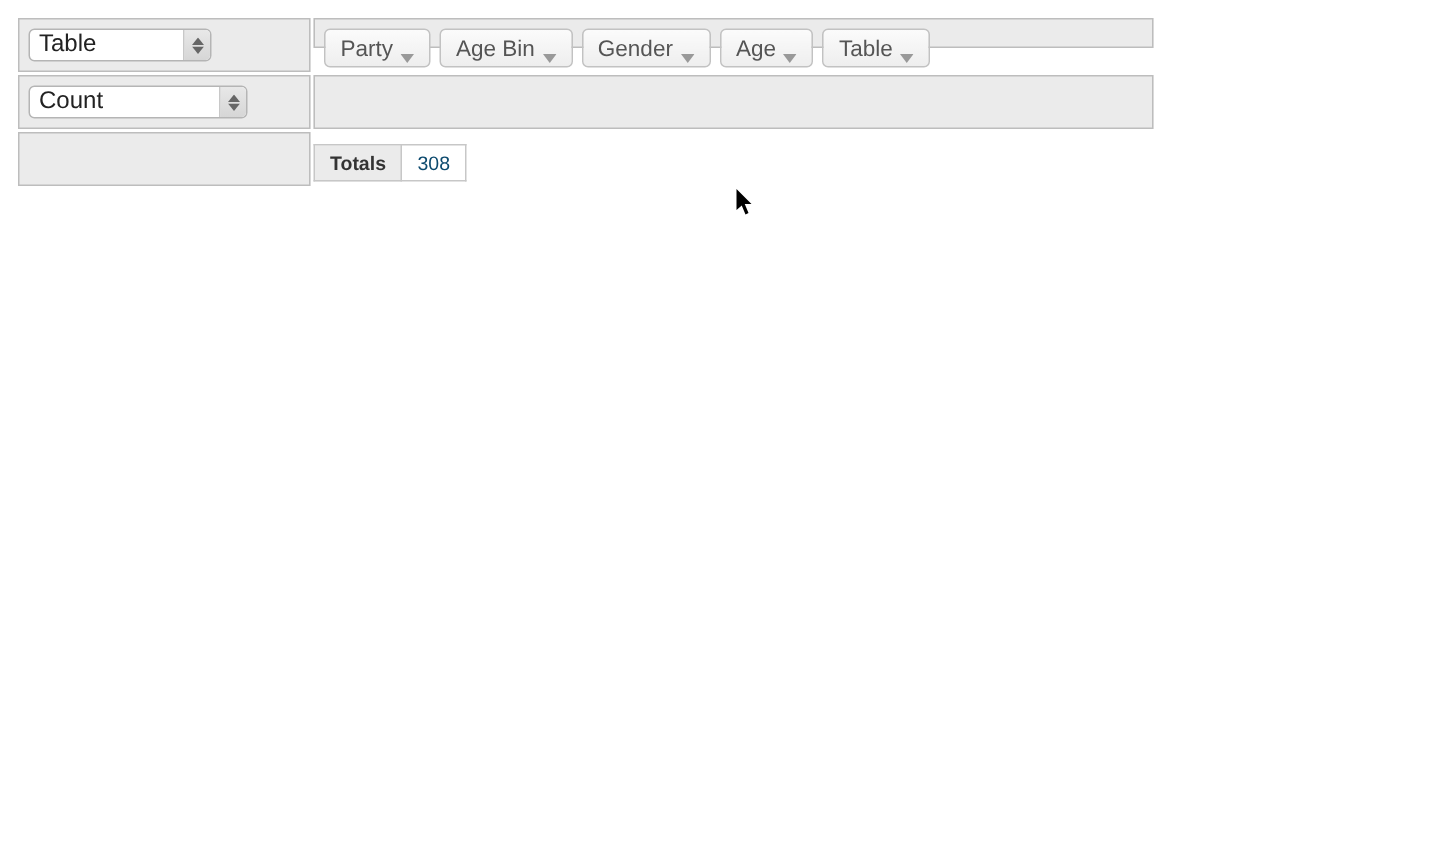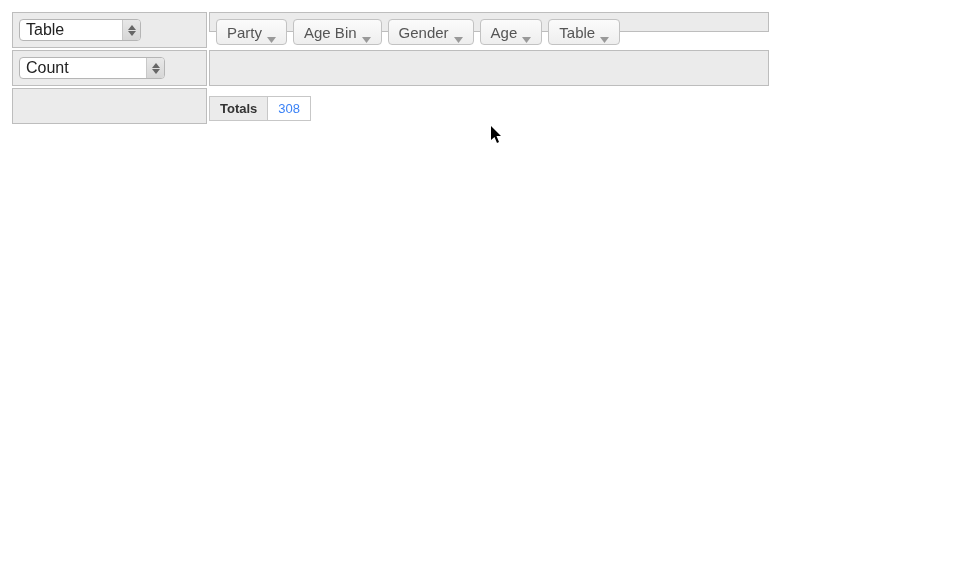--- a/index.html
+++ b/index.html
@@ -134,21 +134,21 @@
       padding: 4px 10px;
       text-align: center;
     }
     .pvt-table th {
       background: #ebebeb;
       font-weight: bold;
       color: #333;
     }
     .pvt-table td {
       background: #fff;
-      color: #3b82f6;
+      color: #0c4a6e;
     }
     .cursor {
       position: absolute;
       left: 490px;
       top: 126px;
       width: 14px;
       height: 18px;
       pointer-events: none;
     }
   </style>

